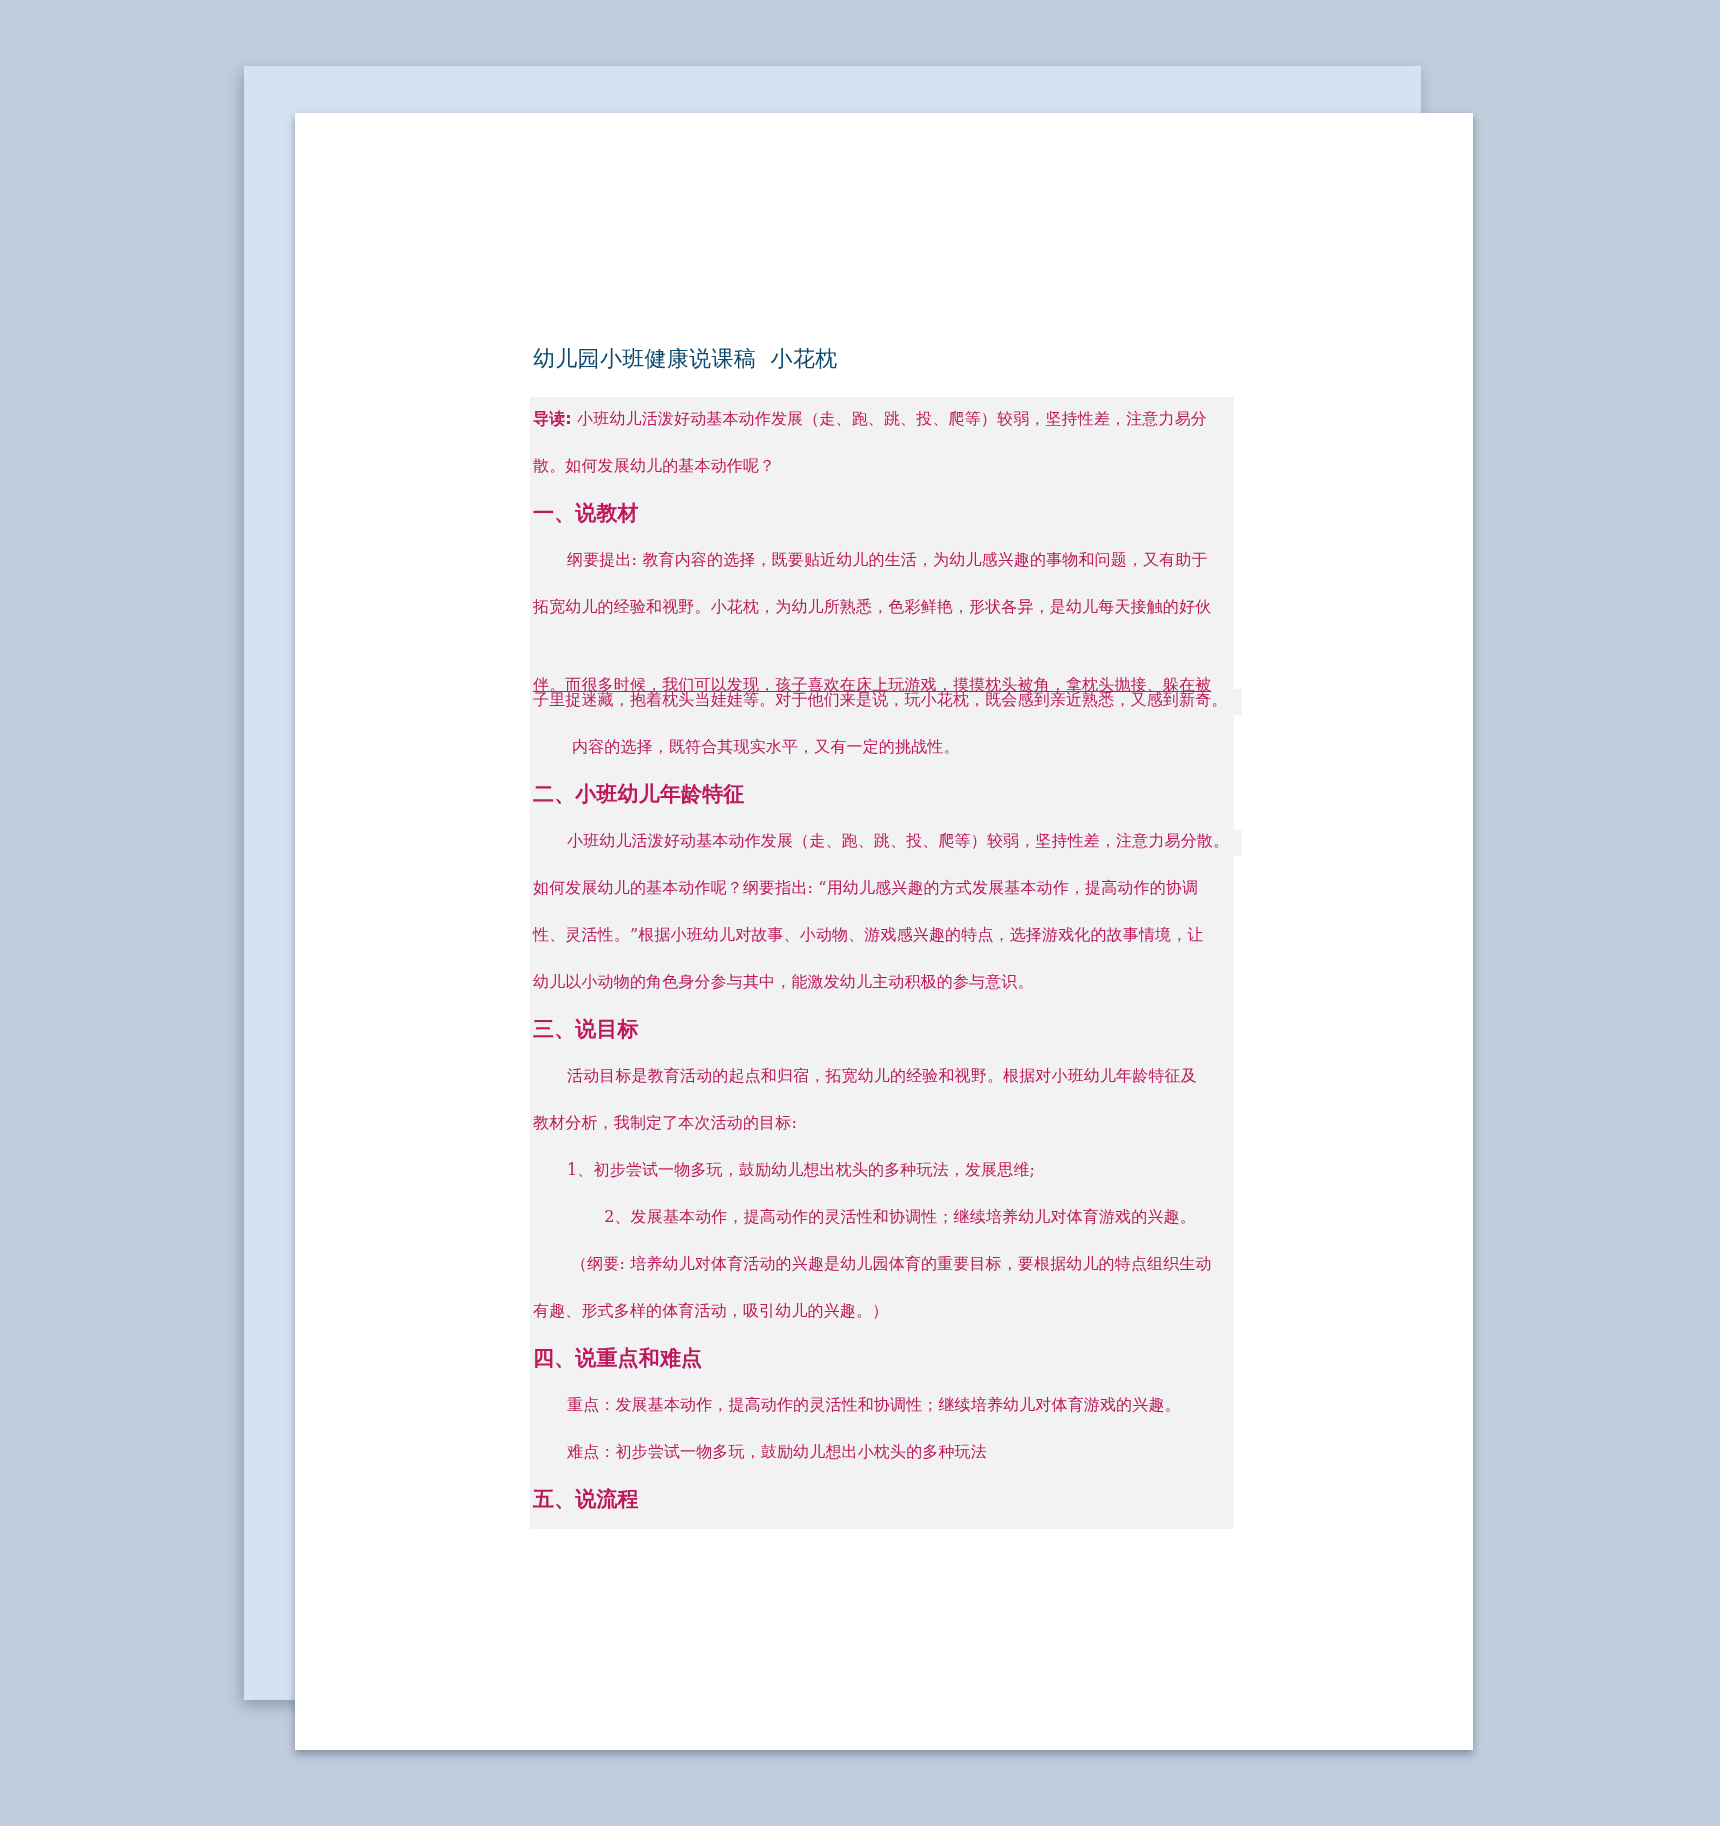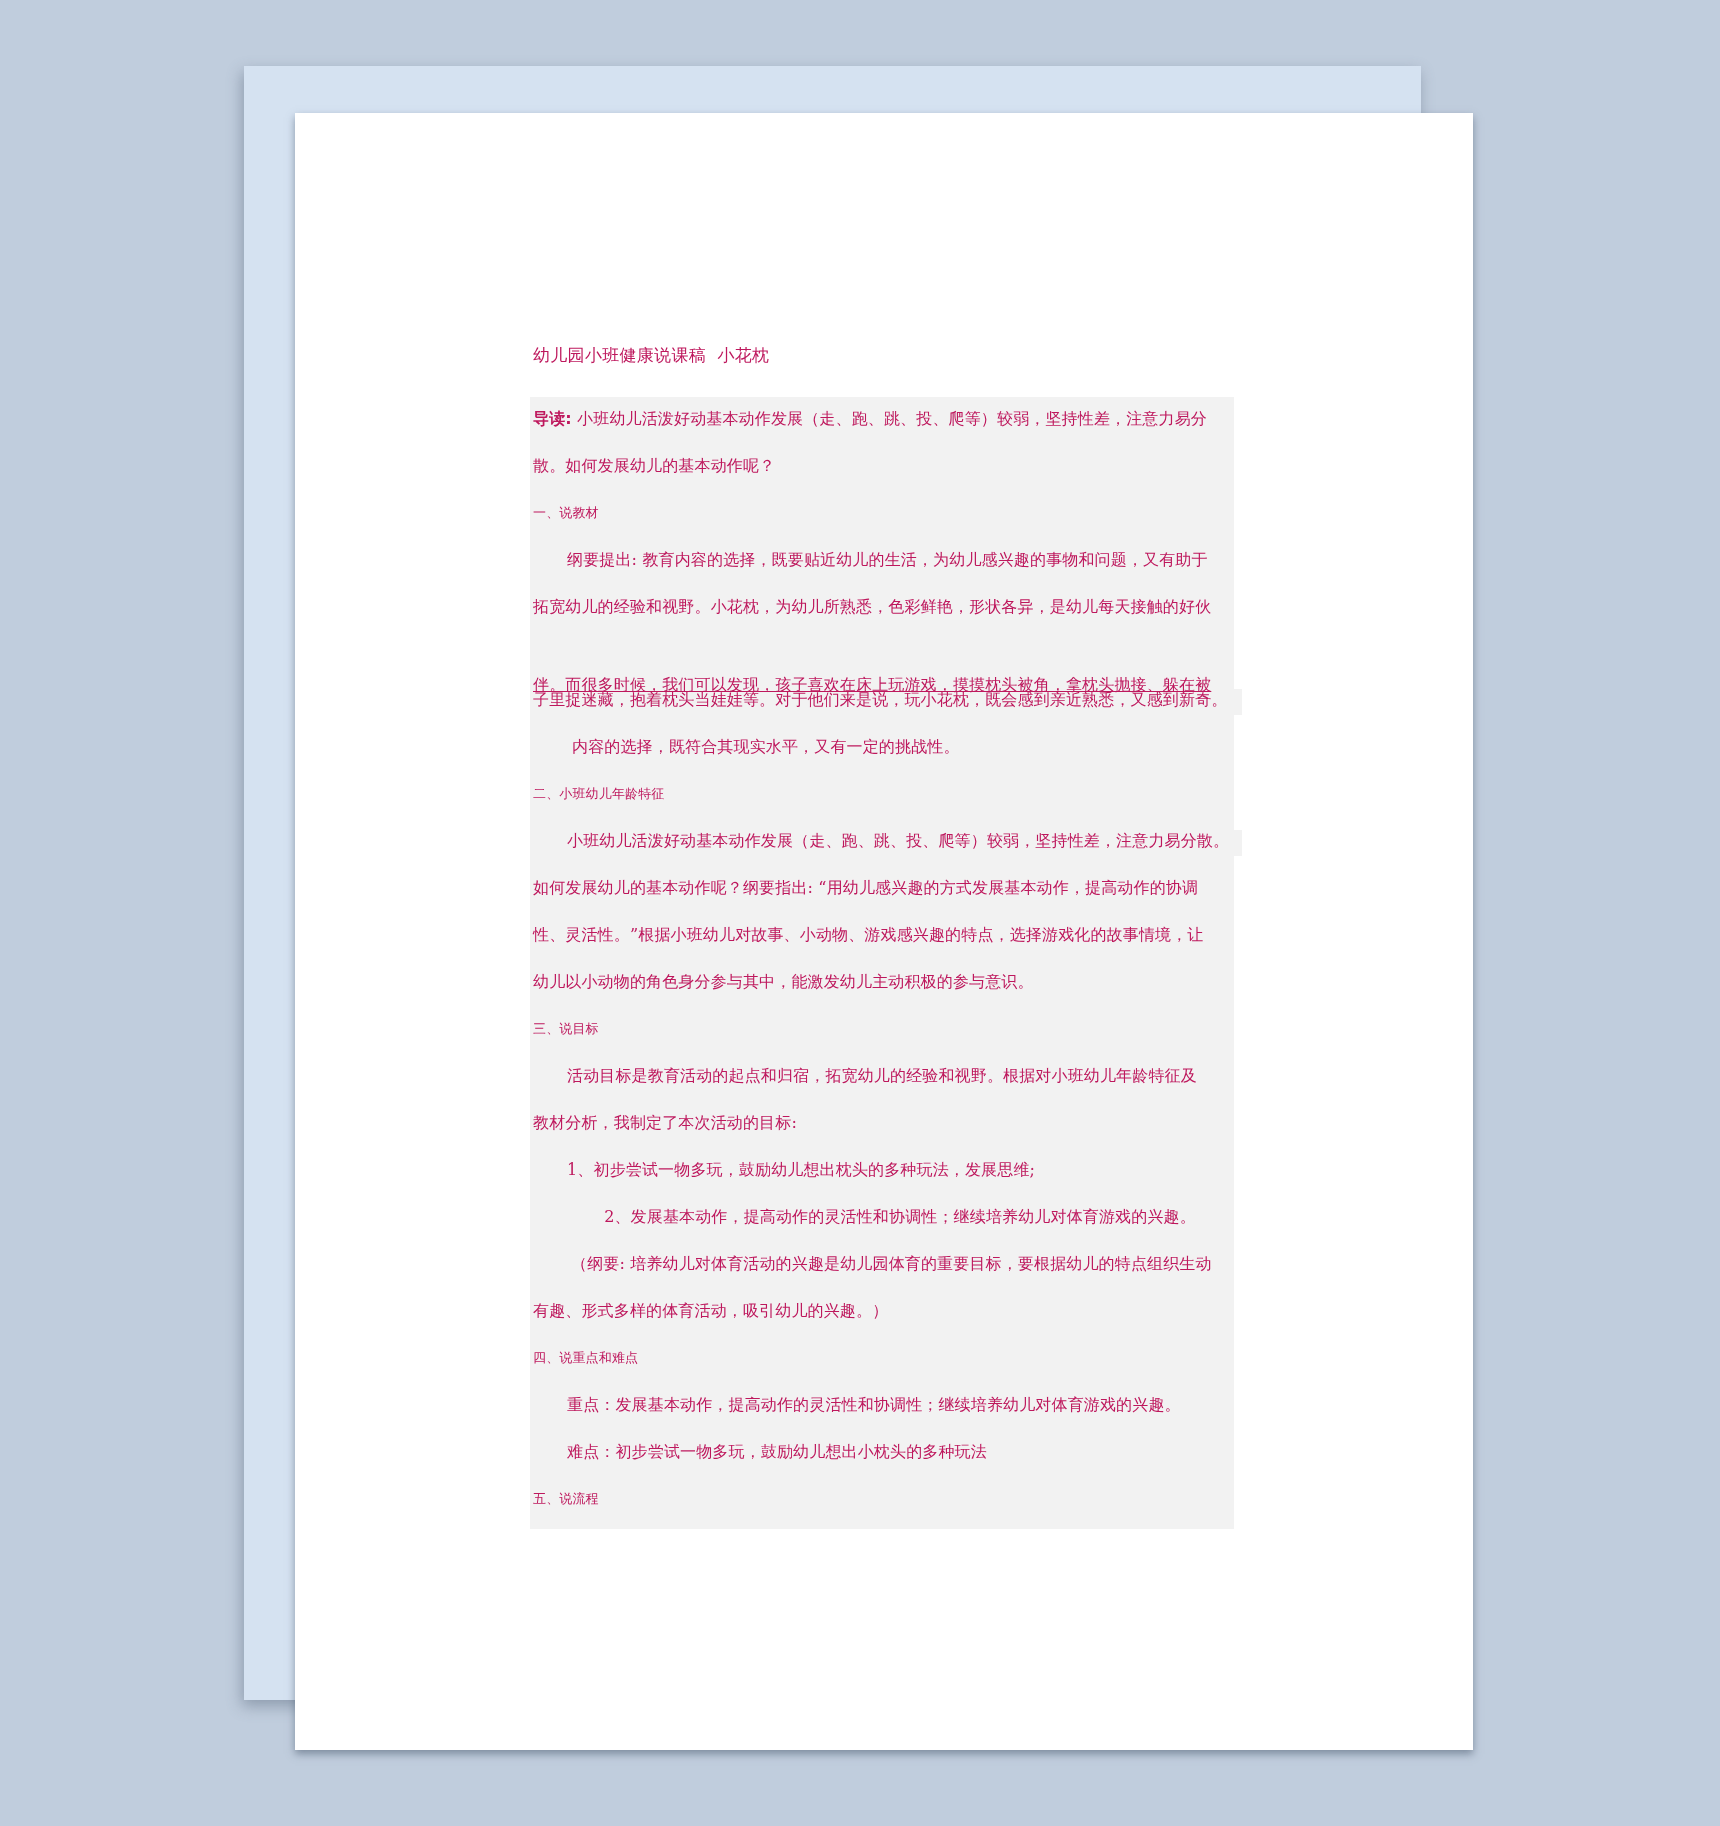--- a/index.html
+++ b/index.html
@@ -29,22 +29,22 @@
       top: 113px;
       width: 1178px;
       height: 1637px;
       background: #ffffff;
       box-shadow: 0px 4px 8px rgba(70, 85, 105, 0.55);
     }
     .doc-title {
       position: absolute;
       left: 533px;
       top: 344px;
-      font-size: 17px;
-      color: #be185d;
+      font-size: 22px;
+      color: #0c4a6e;
       white-space: pre;
       letter-spacing: 0.3px;
     }
     .content-block {
       position: absolute;
       left: 530px;
       top: 397px;
       width: 704px;
       height: 1132px;
       background: #f2f2f2;
@@ -62,21 +62,21 @@
       font-size: 16px;
       line-height: 22px;
       height: 22px;
       color: #be185d;
       white-space: nowrap;
       width: 700px;
       letter-spacing: 0.15px;
     }
     .line.indent { left: 567px; width: 666px; }
     .line.indent2 { left: 571px; width: 662px; }
-    .line.heading { font-weight: normal; font-family: "DejaVu Sans", "Liberation Sans", sans-serif; font-size: 13px; }
+    .line.heading { font-weight: bold; font-family: "DejaVu Sans", "Liberation Sans", sans-serif; font-size: 21px; }
     .lead-label { font-weight: bold; font-family: "DejaVu Sans", "Liberation Sans", sans-serif; }
   </style>
 </head>
 <body>
 
 <div class="back-page"></div>
 <div class="front-page"></div>
 
 <div class="doc-title">幼儿园小班健康说课稿  小花枕</div>
 

